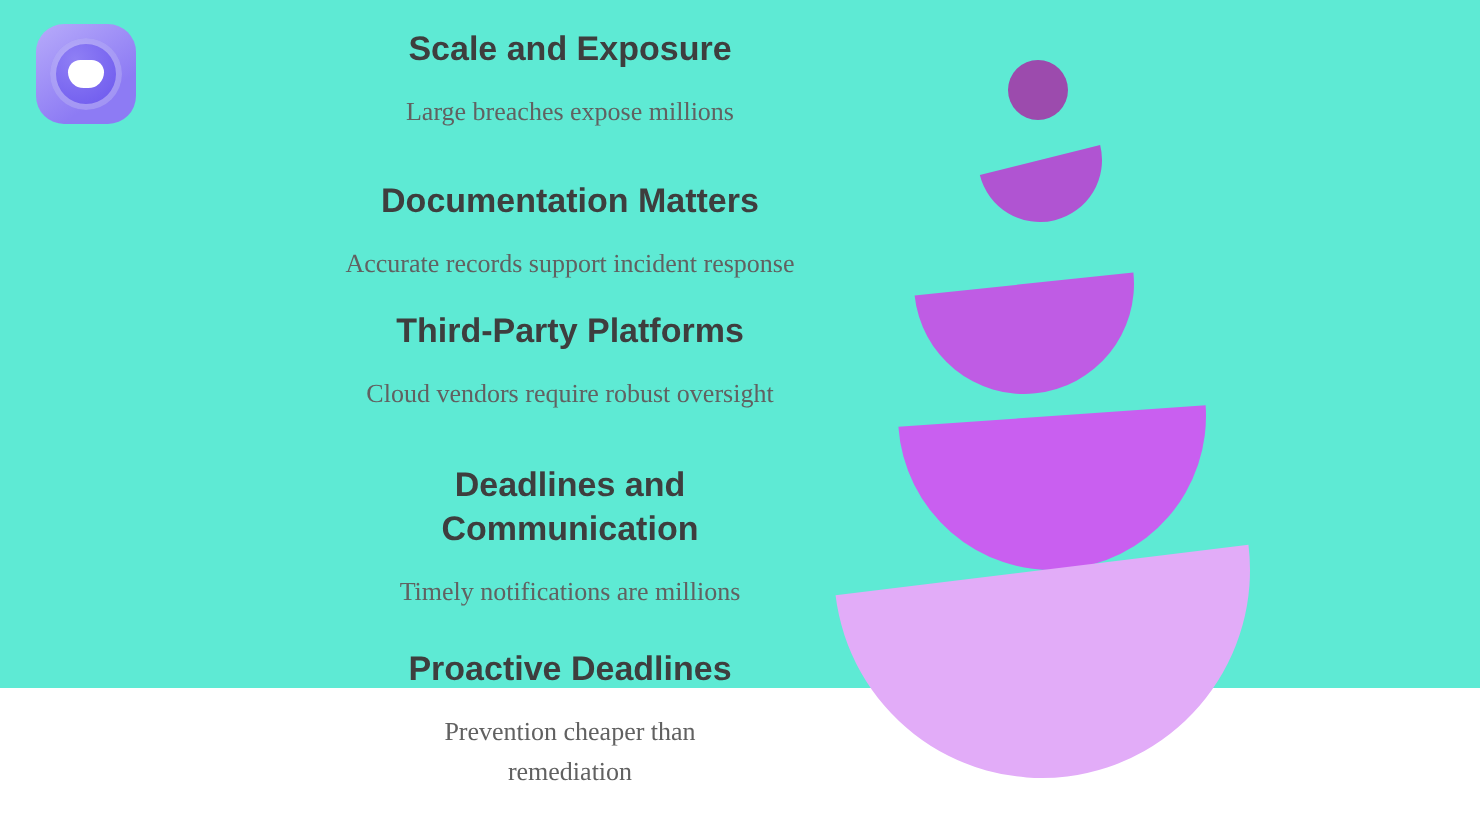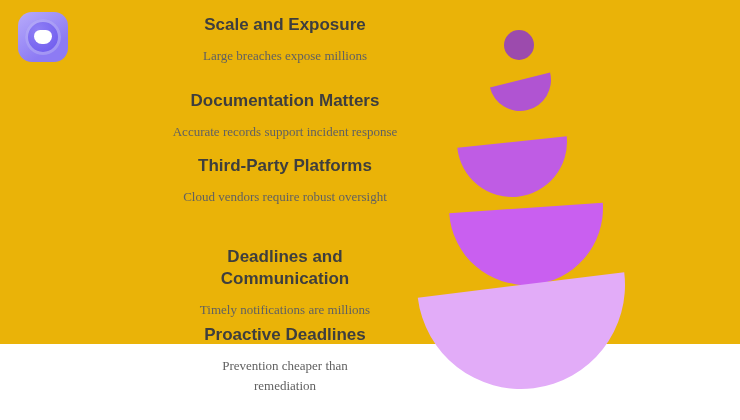--- a/index.html
+++ b/index.html
@@ -1,21 +1,21 @@
 <!DOCTYPE html>
 <html><head>
 <meta charset="utf-8">
 <style>
   html,body{margin:0;padding:0;background:#ffffff;}
   body{
     width:740px;height:420px;overflow:hidden;
     font-family:"Liberation Sans", sans-serif;
     position:relative;
   }
-  .canvas{position:relative;width:740px;height:344px;background:#eab308;}
+  .canvas{position:relative;width:740px;height:344px;background:#5eead4;}
 
   
   .logo{
     position:absolute;left:18px;top:12px;width:50px;height:50px;
     border-radius:14px;
     background:linear-gradient(145deg,#b7abfa 0%,#8d7bf4 70%);
     display:flex;align-items:center;justify-content:center;
     cursor:pointer;
   }
   .logo-ring{
@@ -40,21 +40,21 @@
     font-weight:700;font-size:17px;line-height:1.3;color:#3e3e3e;
     max-width:220px;
   }
   .item-sub{
     font-size:13px;line-height:1.55;color:#616161;
     margin-top:10px;max-width:240px;font-family:Liberation Serif, serif;
   }
   .item-1{top:14px;}
   .item-2{top:90px;}
   .item-3{top:155px;}
-  .item-4{top:246px;}
+  .item-4{top:232px;}
   .item-5{top:324px;}
   .item-5 .item-sub{max-width:180px;}
 
   
   .funnel-wrap{position:absolute;left:390px;top:10px;width:250px;height:400px;}
 </style>
 </head>
 <body>
 
 <div class="canvas">

